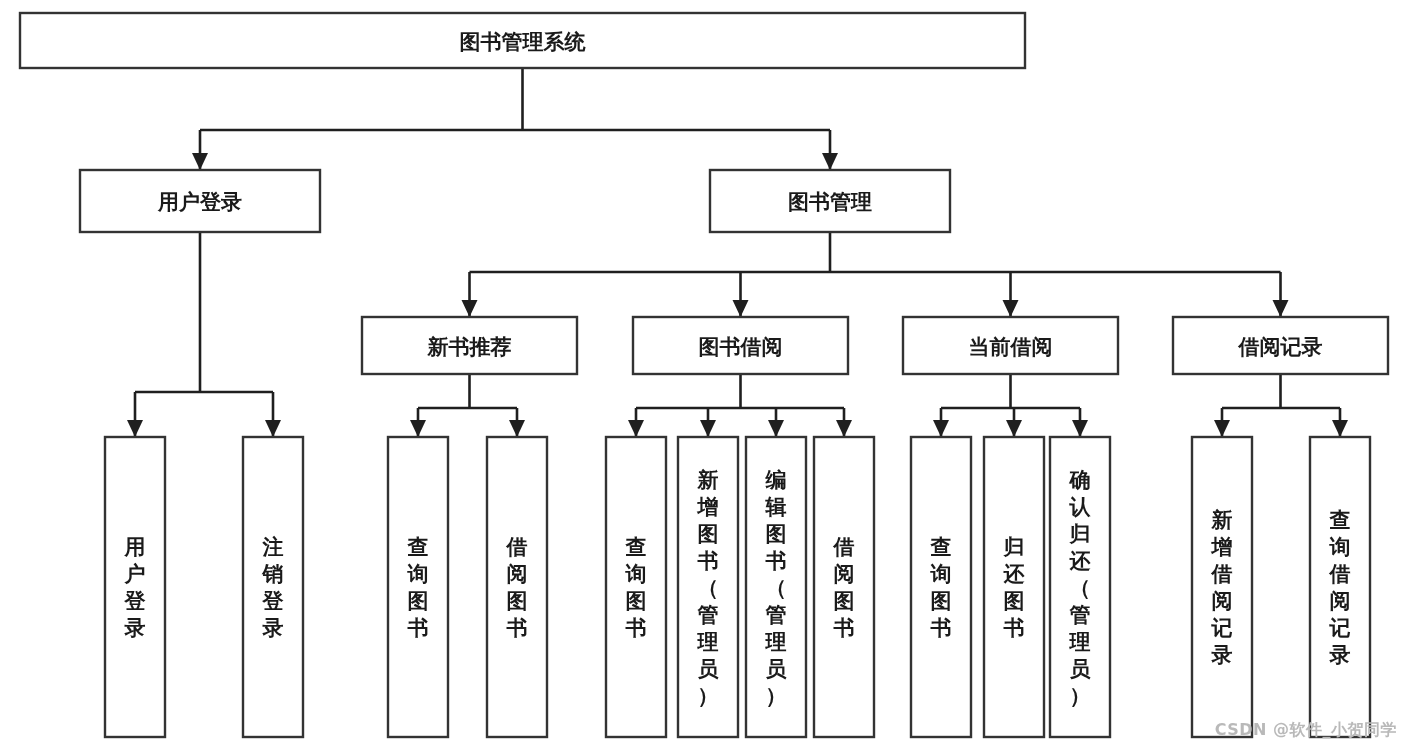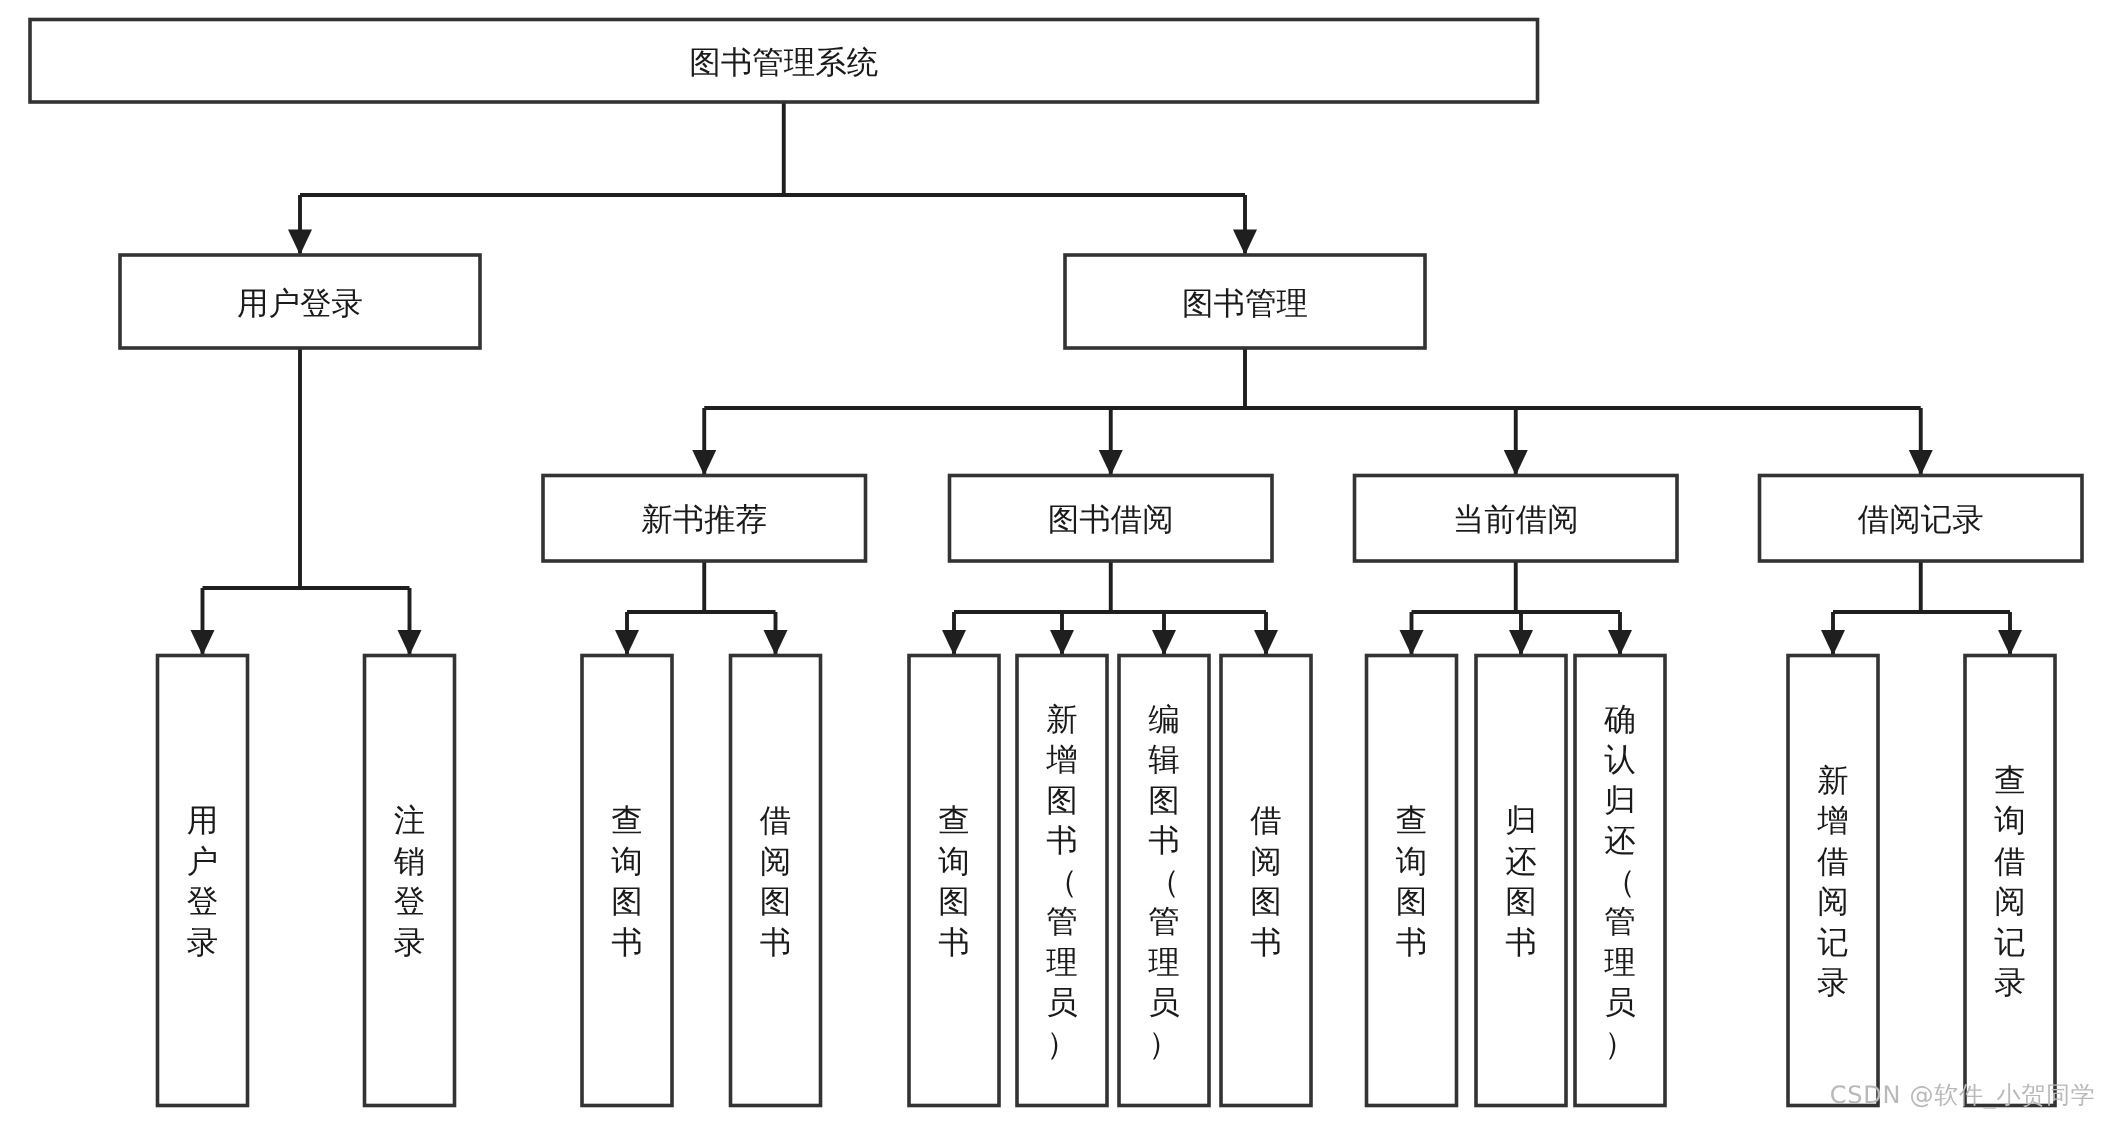--- a/index.html
+++ b/index.html
@@ -11,20 +11,21 @@
     width: 1405px;
     height: 747px;
     overflow: hidden;
     font-family: "DejaVu Sans", "Liberation Sans", sans-serif;
   }
   #diagram-root {
     position: relative;
     width: 1405px;
     height: 747px;
     background: #ffffff;
+    font-weight: bold;
   }
   svg.flow {
     position: absolute;
     left: 0;
     top: 0;
     width: 1405px;
     height: 747px;
   }
   .node-box {
     fill: #ffffff;

